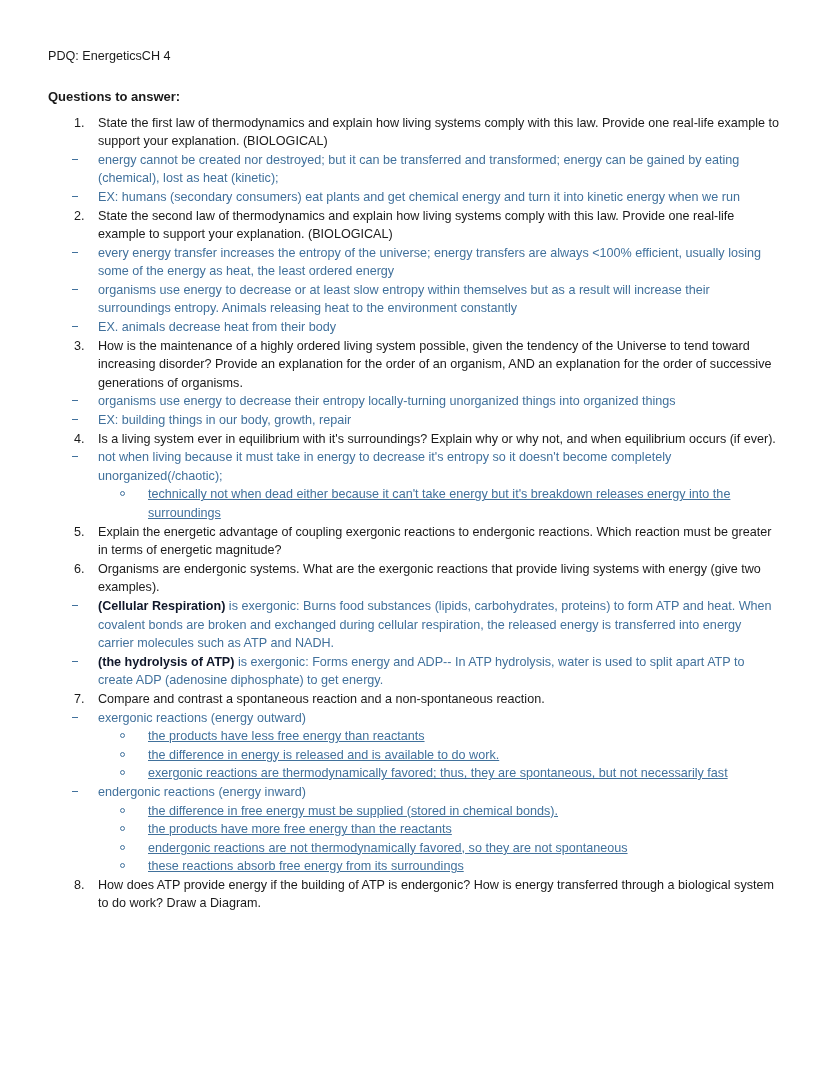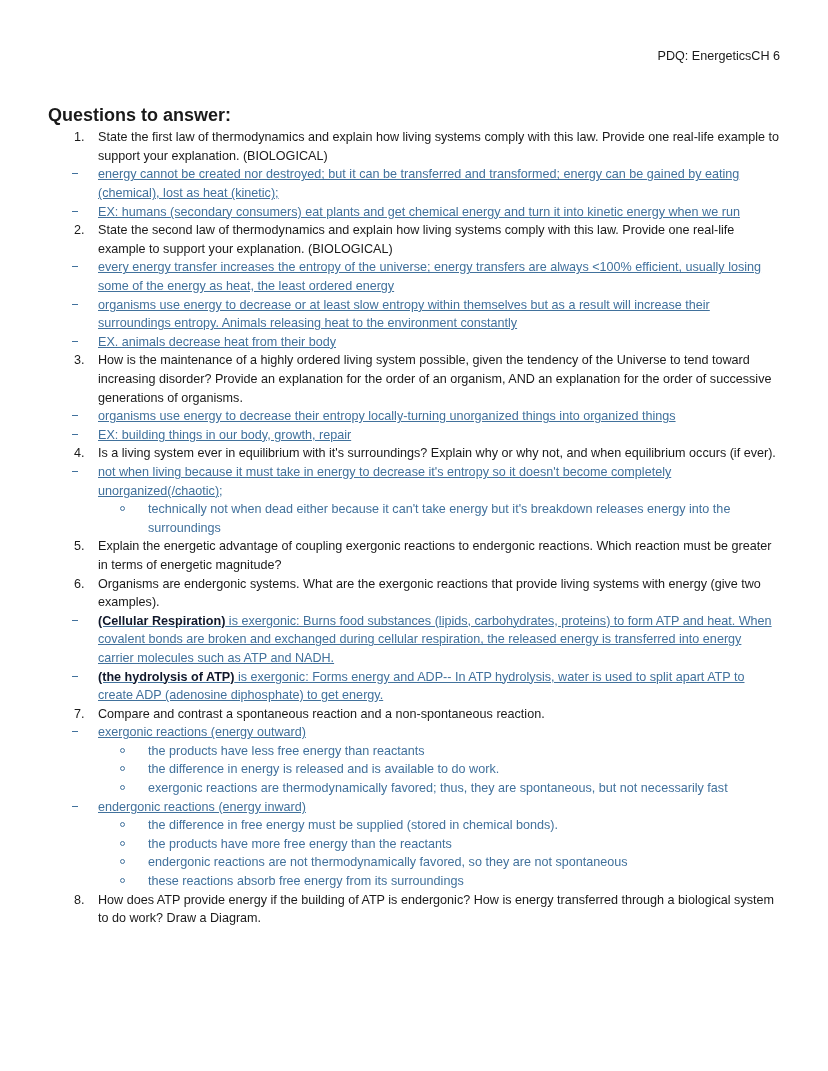--- a/index.html
+++ b/index.html
@@ -14,34 +14,34 @@
   }
   #page {
     position: relative;
     width: 828px;
     height: 1071px;
     padding: 48px 48px 0 48px;
   }
   
   .doc-header {
     display: flex;
-    justify-content: flex-end;
+    justify-content: flex-start;
     align-items: baseline;
     font-size: 12.6px;
     line-height: 1.35;
     color: #1a1a1a;
-    margin-bottom: 38px;
+    margin-bottom: 23px;
   }
   
   .section-label {
-    font-size: 18px;
+    font-size: 13px;
     font-weight: bold;
     color: #1a1a1a;
     line-height: 1.35;
-    margin-bottom: 1px;
+    margin-bottom: 8px;
   }
   
   .lines { font-size: 12.6px; }
 
   .line {
     position: relative;
     line-height: 18.6px;
     padding-left: 50px;   
     min-height: 18.6px;
   }
@@ -56,31 +56,31 @@
   
   .q .marker { padding-left: 26px; }
   .q {
     color: #1a1a1a;
     font-weight: normal;
   }
   
   .a {
     color: #41719c;
     padding-left: 50px;
-    text-decoration: underline;
   }
   .a .marker {
     padding-left: 24px;
     color: #41719c;
     font-size: 12.6px;
   }
   
   .a2 {
     color: #41719c;
     padding-left: 100px;  
+    text-decoration: underline;
   }
   .a2 .marker {
     padding-left: 72px;
     color: #41719c;
     font-size: 10px;
     top: 1px;
   }
   .a2 .marker .ring {
     display: inline-block;
     width: 5px;
@@ -99,21 +99,21 @@
   b { font-weight: bold; }
   .bold-blue { font-weight: bold; color: #0f172a; }
 </style>
 </head>
 <body>
 
 <div id="page">
 
   <div class="doc-header">
     <span>PDQ: Energetics</span>
-    <span>CH 6</span>
+    <span>CH 4</span>
   </div>
 
   <div class="section-label">Questions to answer:</div>
 
   <div class="lines" id="list-root">
       <div class="line q"><span class="marker">1.</span><span>State the first law of thermodynamics and explain how living systems comply with this law.  Provide one real-life example to support your explanation. (BIOLOGICAL)</span></div>
       <div class="line a"><span class="marker"><span class="dash"></span></span><span>energy cannot be created nor destroyed; but it can be transferred and transformed; energy can be gained by eating (chemical), lost as heat (kinetic);</span></div>
       <div class="line a"><span class="marker"><span class="dash"></span></span><span>EX: humans (secondary consumers) eat plants and get chemical energy and turn it into kinetic energy when we run</span></div>
       <div class="line q"><span class="marker">2.</span><span>State the second law of thermodynamics and explain how living systems comply with this law.  Provide one real-life example to support your explanation. (BIOLOGICAL)</span></div>
       <div class="line a"><span class="marker"><span class="dash"></span></span><span>every energy transfer increases the entropy of the universe; energy transfers are always &lt;100% efficient, usually losing some of the energy as heat, the least ordered energy</span></div>

